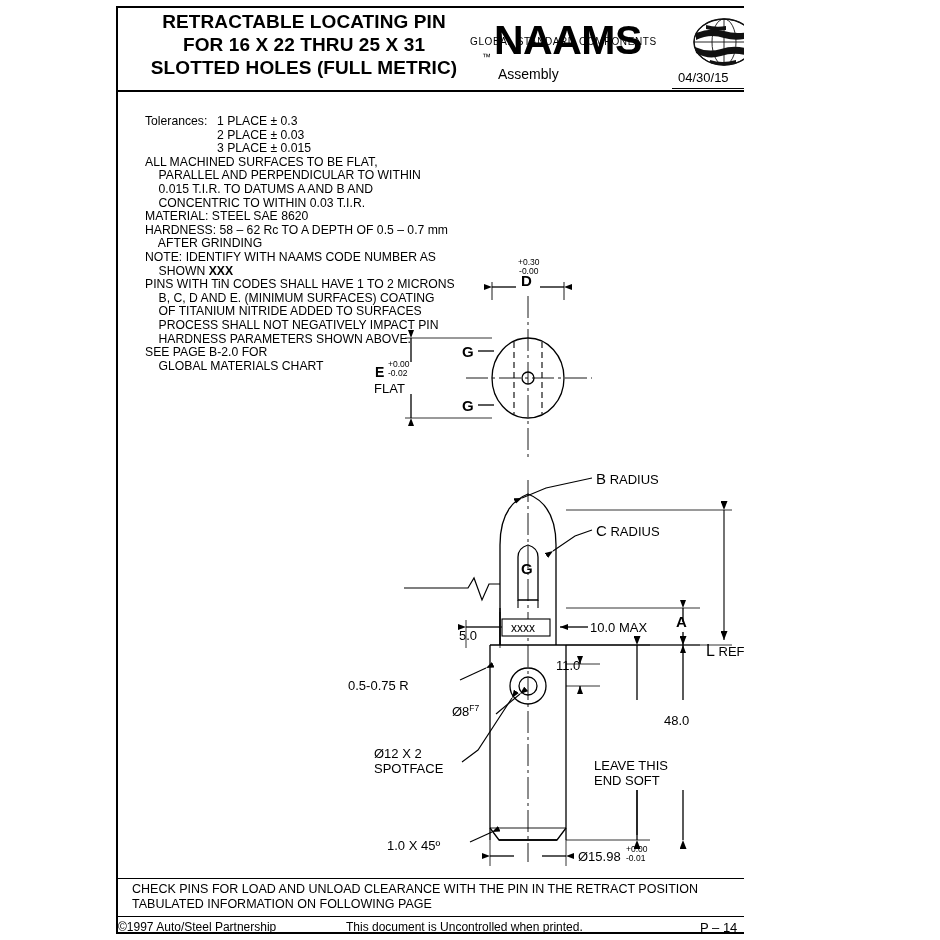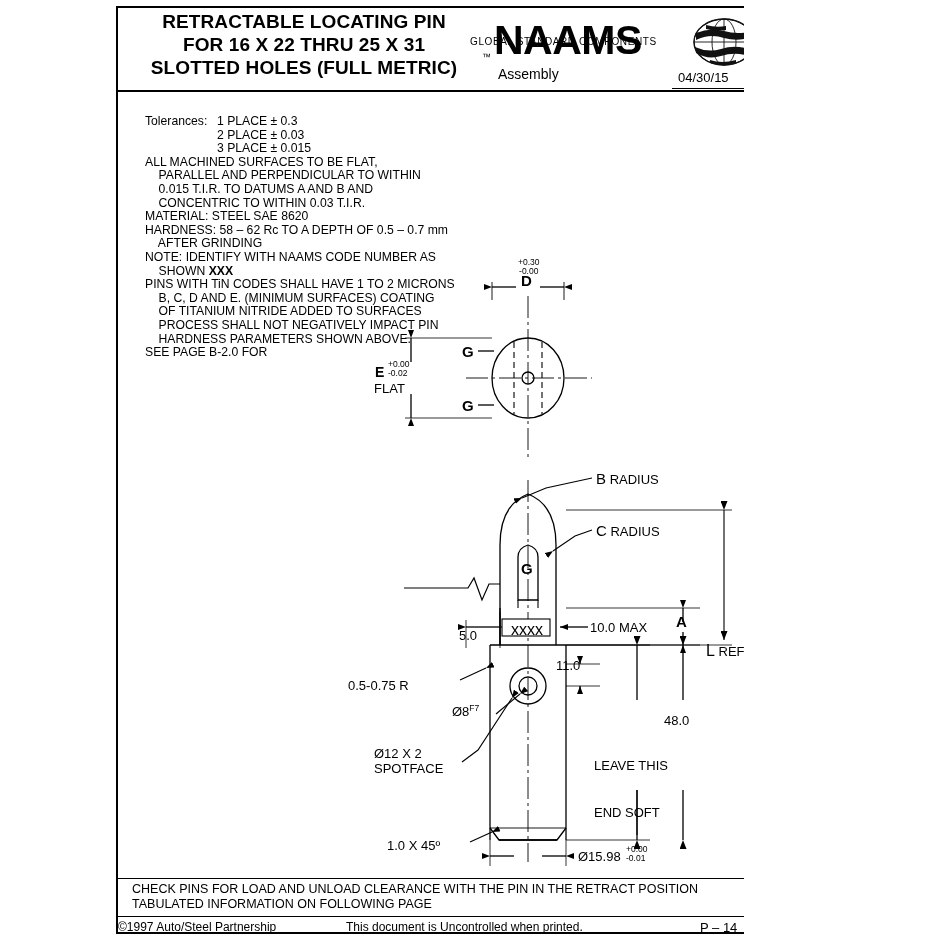--- a/index.html
+++ b/index.html
@@ -119,20 +119,21 @@
     <div class="ln">HARDNESS: 58 – 62 Rc TO A DEPTH OF 0.5 – 0.7 mm</div>
     <div class="ln">    AFTER GRINDING</div>
     <div class="ln">NOTE: IDENTIFY WITH NAAMS CODE NUMBER AS</div>
     <div class="ln"><span>    SHOWN </span><span class="bold">XXX</span></div>
     <div class="ln">PINS WITH TiN CODES SHALL HAVE 1 TO 2 MICRONS</div>
     <div class="ln">    B, C, D AND E. (MINIMUM SURFACES) COATING</div>
     <div class="ln">    OF TITANIUM NITRIDE ADDED TO SURFACES</div>
     <div class="ln">    PROCESS SHALL NOT NEGATIVELY IMPACT PIN</div>
     <div class="ln">    HARDNESS PARAMETERS SHOWN ABOVE.</div>
     <div class="ln">SEE PAGE B-2.0 FOR</div>
+    <div class="ln">    GLOBAL MATERIALS CHART</div>
   </div>
 
   <svg viewBox="0 0 940 940">
     <defs>
       <marker id="ah" markerWidth="9" markerHeight="7" refX="9" refY="3.5" orient="auto" markerUnits="userSpaceOnUse">
         <path d="M0,0 L9,3.5 L0,7 z" fill="#000"></path>
       </marker>
       <marker id="ahs" markerWidth="8" markerHeight="6" refX="8" refY="3" orient="auto" markerUnits="userSpaceOnUse">
         <path d="M0,0 L8,3 L0,6 z" fill="#000"></path>
       </marker>
@@ -266,39 +267,39 @@
     <span class="b" style="font-size:15px;">B</span>
     <span>RADIUS</span>
   </div>
   <div class="t" style="left:596px;top:522px;">
     <span class="b" style="font-size:15px;">C</span>
     <span>RADIUS</span>
   </div>
   <div class="t bigb" style="left:521px;top:560px;">G</div>
 
   <div class="t" style="left:459px;top:628px;">5.0</div>
-  <div class="t" style="left:511px;top:621px;font-size:16px;">xxxx</div>
+  <div class="t" style="left:511px;top:621px;font-size:12px;">xxxx</div>
   <div class="t" style="left:590px;top:620px;">10.0 MAX</div>
   <div class="t bigb" style="left:676px;top:613px;">A</div>
 
   <div class="t" style="left:706px;top:642px;">
     <span class="b" style="font-size:16px;">L</span>
     <span>REF.</span>
   </div>
 
   <div class="t" style="left:556px;top:658px;">11.0</div>
   <div class="t" style="left:348px;top:678px;">0.5-0.75 R</div>
   <div class="t" style="left:452px;top:703px;">
     <span>Ø8</span><span class="sup">F7</span>
   </div>
   <div class="t" style="left:374px;top:746px;">Ø12 X 2</div>
   <div class="t" style="left:374px;top:761px;">SPOTFACE</div>
 
   <div class="t" style="left:594px;top:758px;">LEAVE THIS</div>
-  <div class="t" style="left:594px;top:773px;margin-top:32px;">END SOFT</div>
+  <div class="t" style="left:594px;top:773px;">END SOFT</div>
   <div class="t" style="left:664px;top:713px;">48.0</div>
 
   <div class="t" style="left:387px;top:838px;">1.0 X 45º</div>
   <div class="t" style="left:578px;top:849px;">Ø15.98</div>
   <div class="stack" style="left:626px;top:845px;">
     <div>+0.00</div>
     <div>-0.01</div>
   </div>
 
   <div class="note1">CHECK PINS FOR LOAD AND UNLOAD CLEARANCE WITH THE PIN IN THE RETRACT POSITION</div>

